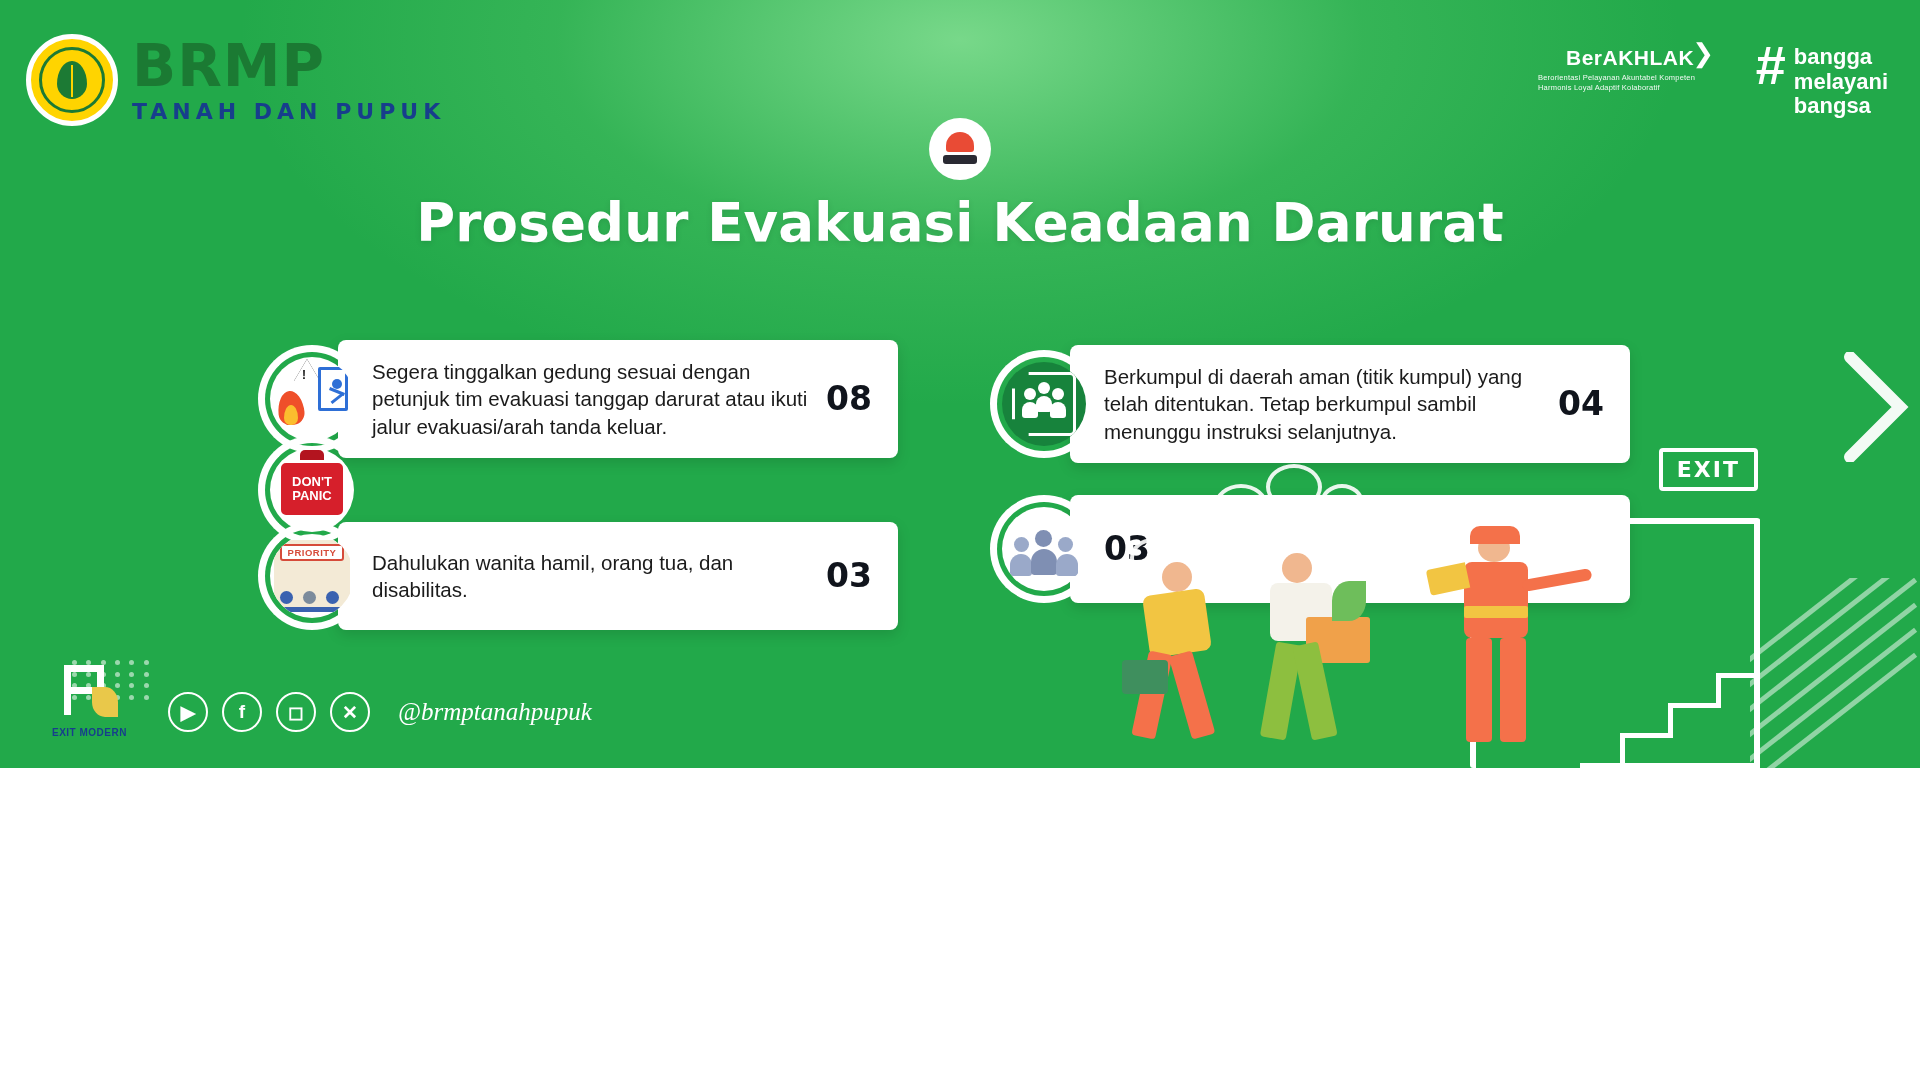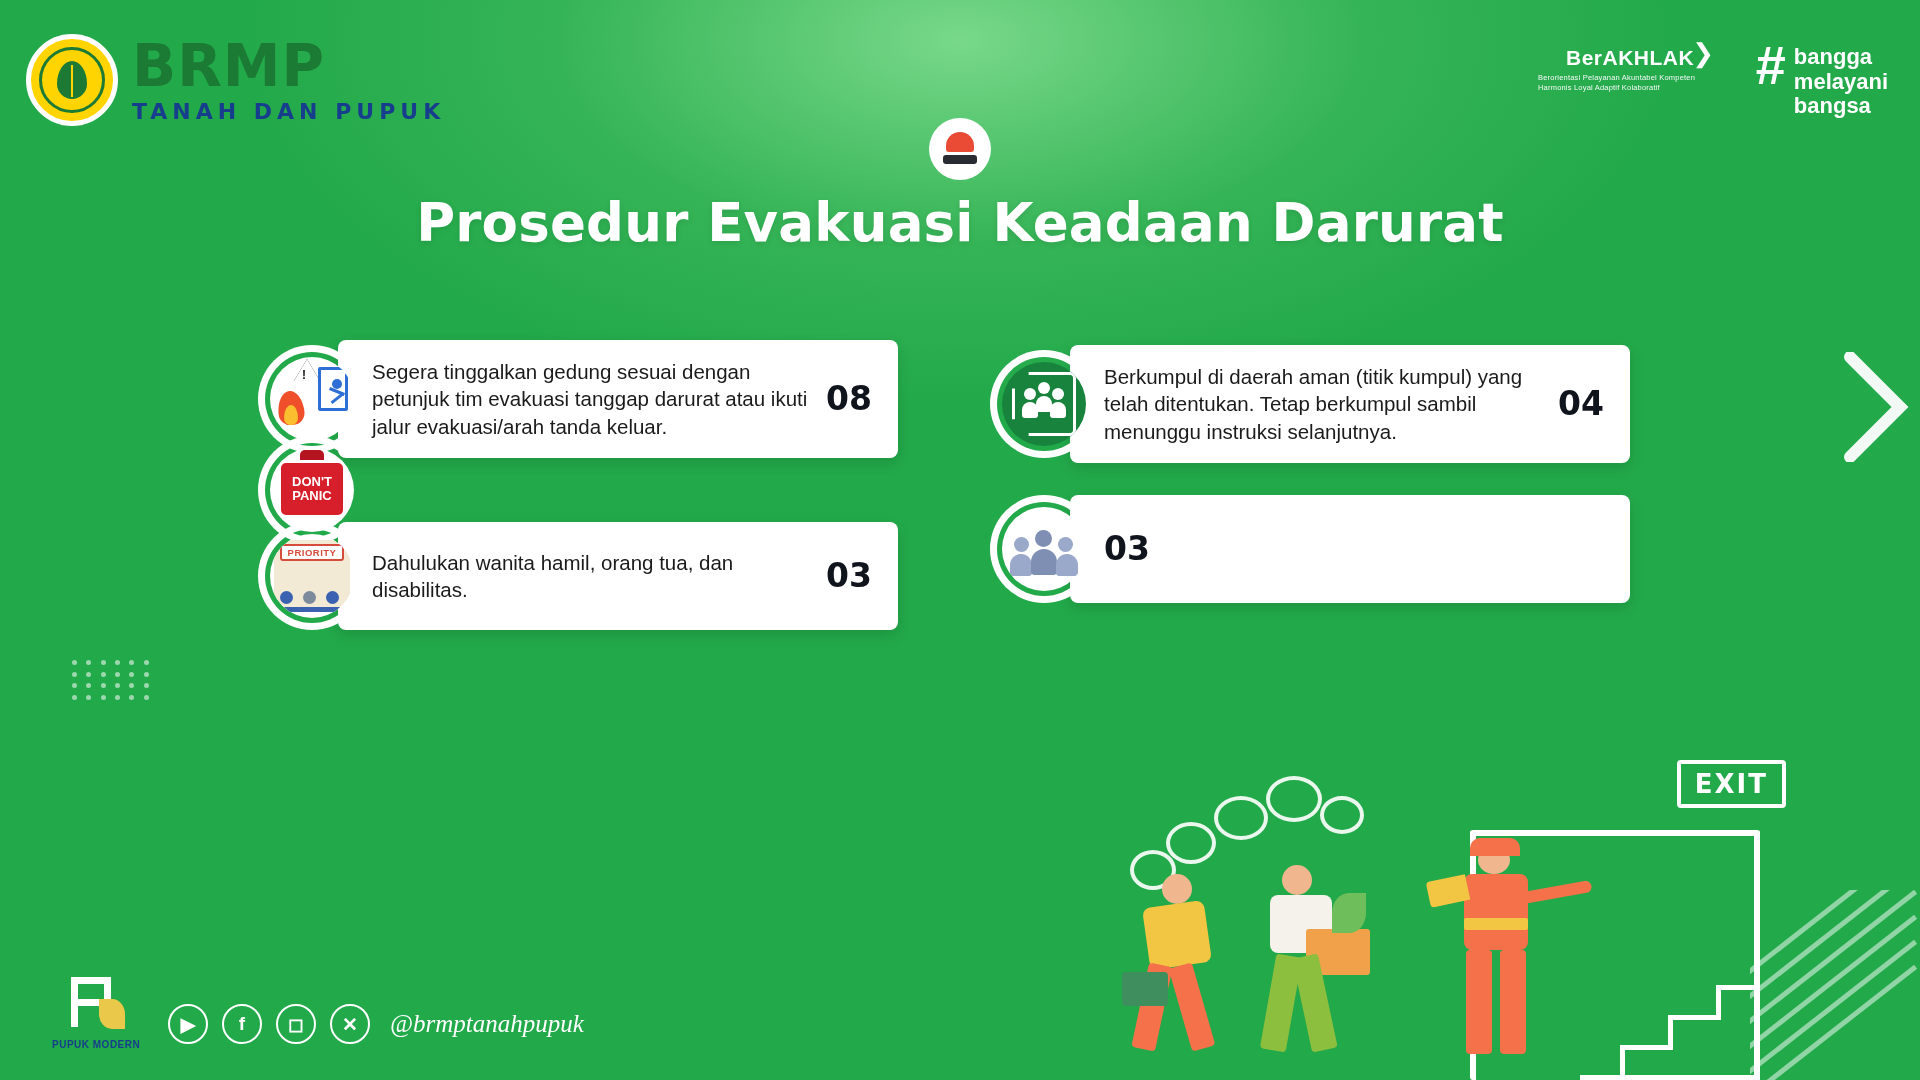--- a/index.html
+++ b/index.html
@@ -3,21 +3,21 @@
 <meta charset="utf-8">
 <style>
   * { box-sizing: border-box; margin: 0; padding: 0; }
   html, body {
     width: 1920px; height: 1080px;
     overflow: hidden;
     font-family: "Liberation Sans", sans-serif;
   }
   #stage {
     position: relative;
-    width: 1920px; height: 1080px;
+    width: 1920px; height: 768px;
     background: #22a94a;
     overflow: hidden;
   }
   
   #stage::before {
     content: "";
     position: absolute;
     left: 50%; top: -340px;
     transform: translateX(-50%);
     width: 1500px; height: 760px;
@@ -295,23 +295,23 @@
     position: absolute; right: 0; bottom: 0; width: 170px; height: 190px; overflow: hidden;
   }
   .stripes i {
     position: absolute; width: 230px; height: 5px; background: rgba(255,255,255,.5);
     transform: rotate(-38deg); left: -40px;
   }
 
   
   .scene { position: absolute; left: 1100px; bottom: 0; width: 820px; height: 330px; }
   .exit-sign {
-    position: absolute; right: 134px; top: 10px;
+    position: absolute; right: 162px; top: 10px;
     border: 4px solid #ffffff; border-radius: 4px;
-    padding: 5px 14px; color: #ffffff; font-weight: 800; font-size: 26px;
+    padding: 5px 14px; color: #ffffff; font-weight: 800; font-size: 22px;
     letter-spacing: 2px; font-family: "DejaVu Sans", sans-serif;
   }
   .door-frame {
     position: absolute; right: 160px; bottom: 0; width: 290px; height: 250px;
     border: 6px solid #ffffff; border-bottom: none; border-radius: 3px;
   }
   .stairs { position: absolute; right: 160px; bottom: 0; width: 180px; height: 110px; }
   .stairs i { position: absolute; background: #ffffff; }
   .person { position: absolute; bottom: 6px; }
   .person .head { position: absolute; border-radius: 50%; }
@@ -345,21 +345,21 @@
     position: absolute; left: 168px; bottom: 36px;
     display: flex; align-items: center; gap: 14px;
   }
   .sc {
     width: 40px; height: 40px; border-radius: 50%;
     border: 2.5px solid #ffffff; color: #ffffff;
     display: flex; align-items: center; justify-content: center;
     font-size: 19px; font-weight: 700;
   }
   .handle {
-    margin-left: 6px; color: #ffffff; font-size: 25px; font-style: italic;
+    margin-left: 14px; color: #ffffff; font-size: 25px; font-style: italic;
     font-family: "Liberation Serif", serif;
   }
 </style>
 </head>
 <body>
 
 <div id="stage">
 
   <div class="brmp-logo">
     <div class="kementan-seal">
@@ -588,21 +588,21 @@
   </div>
 
   <div class="agro">
     <div class="mark">
       <div class="bar" style="left:6px; top:4px; width:7px; height:50px;"></div>
       <div class="bar" style="left:6px; top:4px; width:40px; height:7px;"></div>
       <div class="bar" style="left:39px; top:4px; width:7px; height:26px;"></div>
       <div class="bar" style="left:6px; top:26px; width:32px; height:7px;"></div>
       <div class="leaf"></div>
     </div>
-    <div class="cap">PUPUK MODERN</div>
+    <div class="cap">EXIT MODERN</div>
   </div>
 
   <div class="socials">
     <div class="sc">▶</div>
     <div class="sc">f</div>
     <div class="sc">◻</div>
     <div class="sc">✕</div>
     <div class="handle">@brmptanahpupuk</div>
   </div>
 

